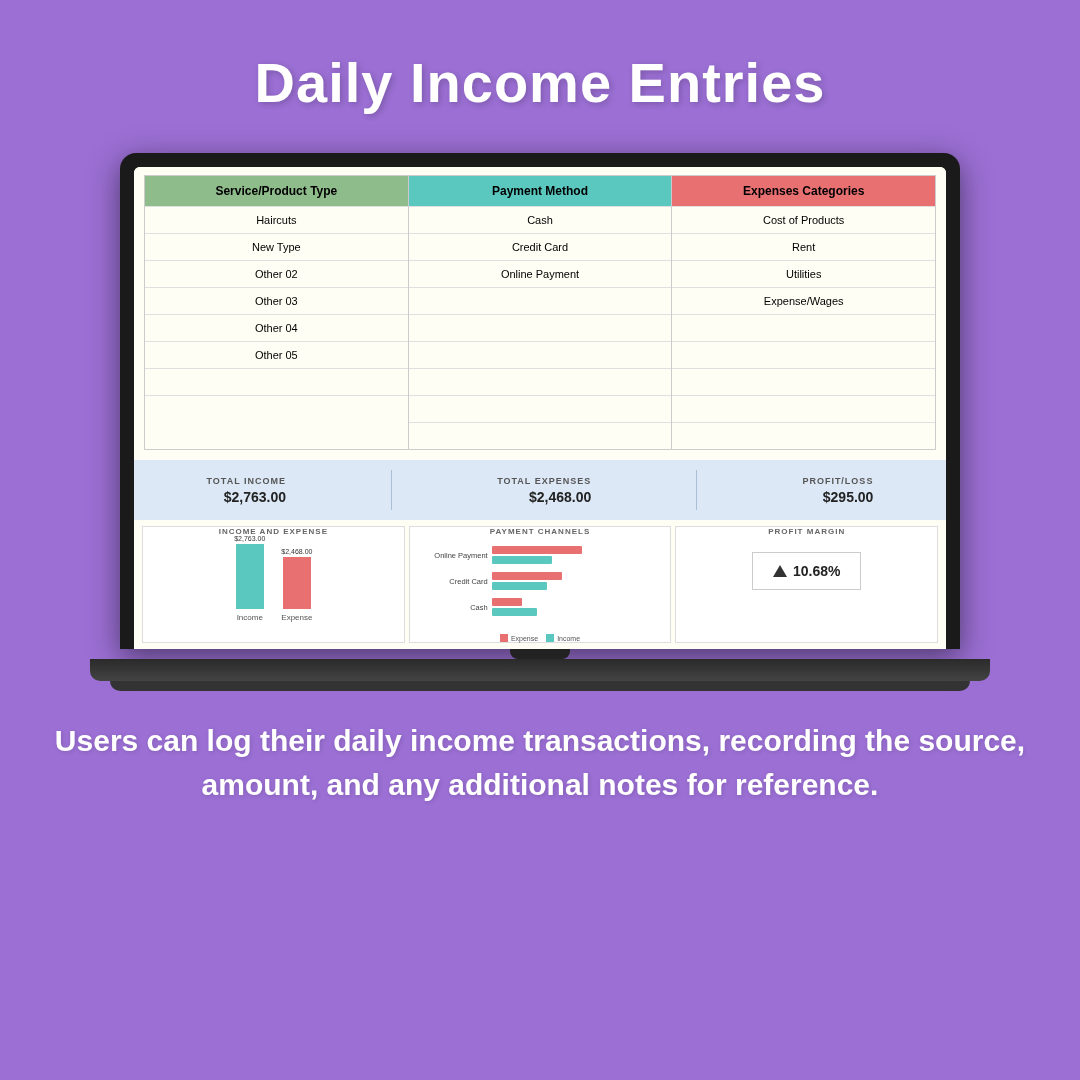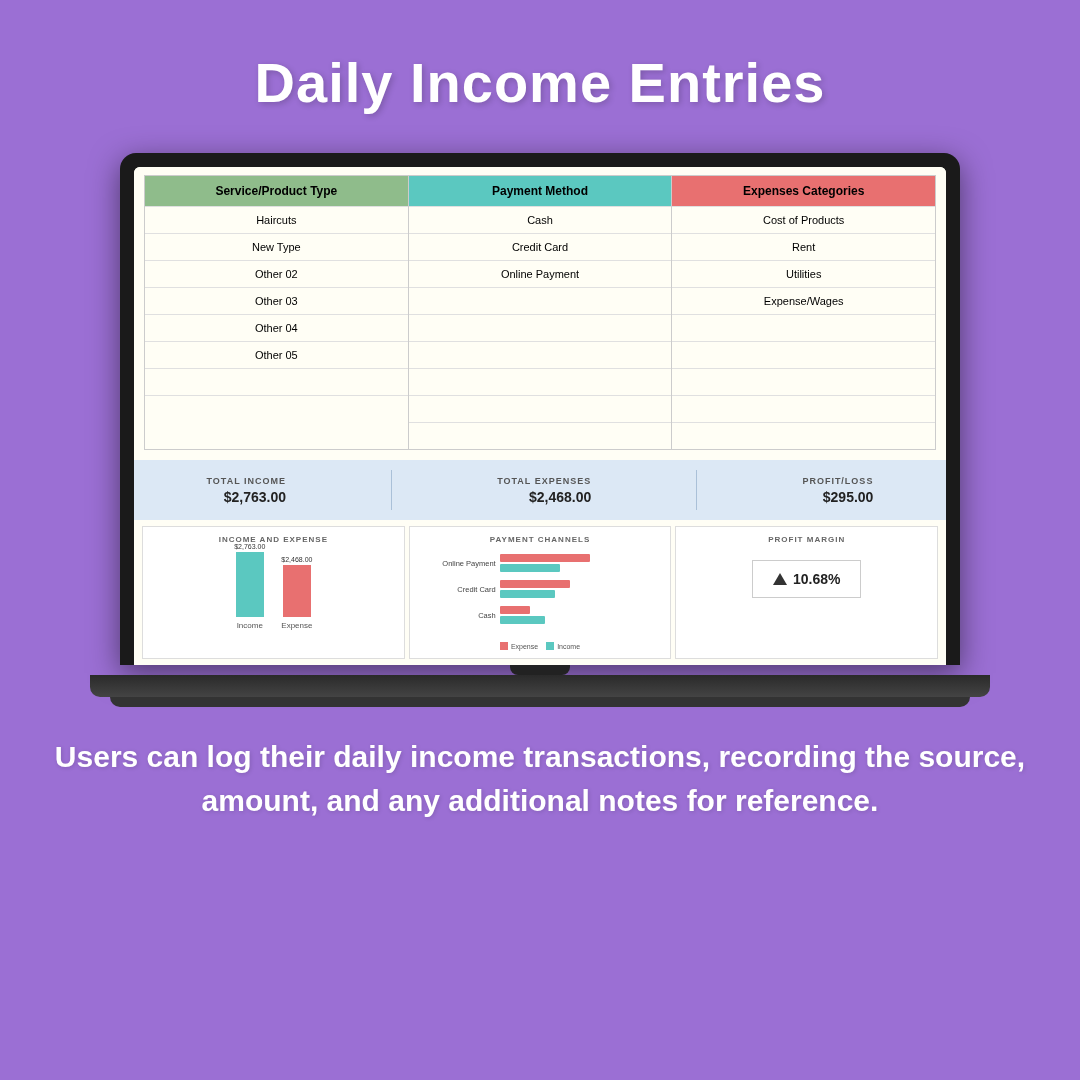--- a/index.html
+++ b/index.html
@@ -157,21 +157,20 @@
     .charts-area {
       display: flex;
       gap: 4px;
       padding: 6px 8px;
       background: #fffef5;
     }
 
     .chart-box {
       flex: 1;
       border: 1px solid #ddd;
-      padding: 8px;
       background: white;
     }
 
     .chart-title {
       font-size: 8px;
       font-weight: bold;
       letter-spacing: 1px;
       color: #666;
       text-align: center;
       margin-bottom: 6px;

